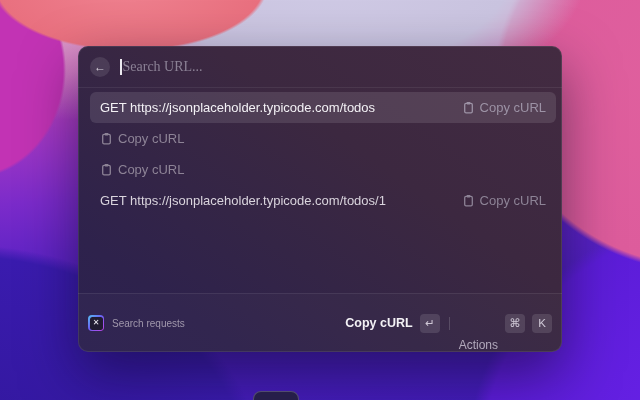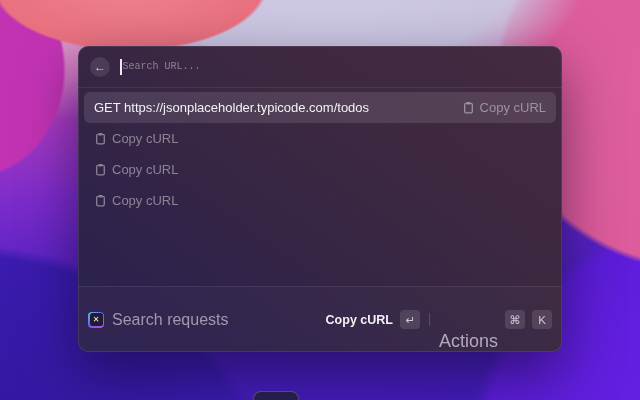--- a/index.html
+++ b/index.html
@@ -35,25 +35,25 @@
     width:20px; height:20px; border-radius:50%;
     background:rgba(255,255,255,0.1); border:none;
     color:#d8d2dc; font-size:12px; line-height:20px; text-align:center;
     display:flex; align-items:center; justify-content:center; cursor:pointer;
     flex:0 0 20px;
   }
   .search-wrap { display:flex; align-items:center; margin-left:10px; flex:1; }
   .caret { width:1.5px; height:16px; background:#eceaf0; margin-right:1px; }
   .search-input {
     background:transparent; border:none; outline:none; flex:1;
-    font-family:Liberation Mono, monospace; font-size:10px; color:#f0eef2;
+    font-family:Liberation Serif, serif; font-size:14px; color:#f0eef2;
   }
   .search-input::placeholder { color:#8b8195; opacity:1; }
 
-  .list { padding:4px 6px 0 6px; flex:1 1 auto; }
+  .list { padding:4px 6px 0 6px; flex:1 1 auto;margin-left:6px; }
   .row {
     height:31px; border-radius:6px; display:flex; align-items:center;
     justify-content:space-between; padding:0 10px; cursor:pointer;
   }
   .row.selected { background:rgba(255,255,255,0.11); }
   .row-title { font-size:13px; color:#d9d4dd; white-space:nowrap; }
   .row.selected .row-title { color:#f3f1f5; }
   .row-accessory { display:flex; align-items:center; gap:5px; color:#8d8396; font-size:13px; }
   .row.selected .row-accessory { color:#9c92a5; }
   .clip-icon { display:inline-flex; }
@@ -66,25 +66,25 @@
   .app-icon {
     width:16px; height:16px; border-radius:4px; padding:1.5px;
     background:linear-gradient(135deg,#55c2f0 0%,#6a62f5 45%,#c444e8 100%);
     flex:0 0 16px;
   }
   .app-icon-inner {
     width:100%; height:100%; border-radius:2.5px; background:#211c31;
     display:flex; align-items:center; justify-content:center;
     color:#f2f0f5; font-size:8px; font-weight:bold; line-height:1;
   }
-  .footer-left-label { margin-left:8px; font-size:16px; color:#a198ac; }
+  .footer-left-label { margin-left:8px; font-size:10px; color:#a198ac; }
   .footer-right { margin-left:auto; display:flex; align-items:center; gap:7px; }
   .footer-action { display:flex; align-items:center; gap:7px; background:none; border:none; cursor:pointer; font-family:inherit; padding:0; }
   .action-primary-label { font-size:12.5px; font-weight:bold; color:#f3f1f5; }
-  .action-secondary-label { font-size:18px; color:#b2a9bc;margin-top:44px; }
+  .action-secondary-label { font-size:12px; color:#b2a9bc;margin-top:44px; }
   .key-badge {
     min-width:20px; height:19px; padding:0 4px; border-radius:4px;
     background:rgba(255,255,255,0.12); color:#cfc8d6;
     font-size:11.5px; display:flex; align-items:center; justify-content:center;
   }
   .footer-sep { width:1px; height:13px; background:rgba(255,255,255,0.16); margin:0 2px; }
 
   .dock-hint {
     position:absolute; left:253px; bottom:0; width:46px; height:9px;
     background:#261e4a; border:1px solid rgba(255,255,255,0.2); border-bottom:none;
@@ -139,20 +139,21 @@
           <svg width="13" height="13" viewBox="0 0 24 24" fill="none" stroke="currentColor" stroke-width="2.4">
               <rect x="5" y="4.5" width="14" height="17.5" rx="2.5"></rect>
               <rect x="8.5" y="2" width="7" height="4.5" rx="1.4" fill="currentColor" stroke="none"></rect>
             </svg>
         </span>
         <span>Copy cURL</span>
       </span>
     </div>
 
     <div class="row">
+      <span class="row-title">GET https://jsonplaceholder.typicode.com/todos/1</span>
       <span class="row-accessory">
         <span class="clip-icon">
           <svg width="13" height="13" viewBox="0 0 24 24" fill="none" stroke="currentColor" stroke-width="2.4">
               <rect x="5" y="4.5" width="14" height="17.5" rx="2.5"></rect>
               <rect x="8.5" y="2" width="7" height="4.5" rx="1.4" fill="currentColor" stroke="none"></rect>
             </svg>
         </span>
         <span>Copy cURL</span>
       </span>
     </div>

